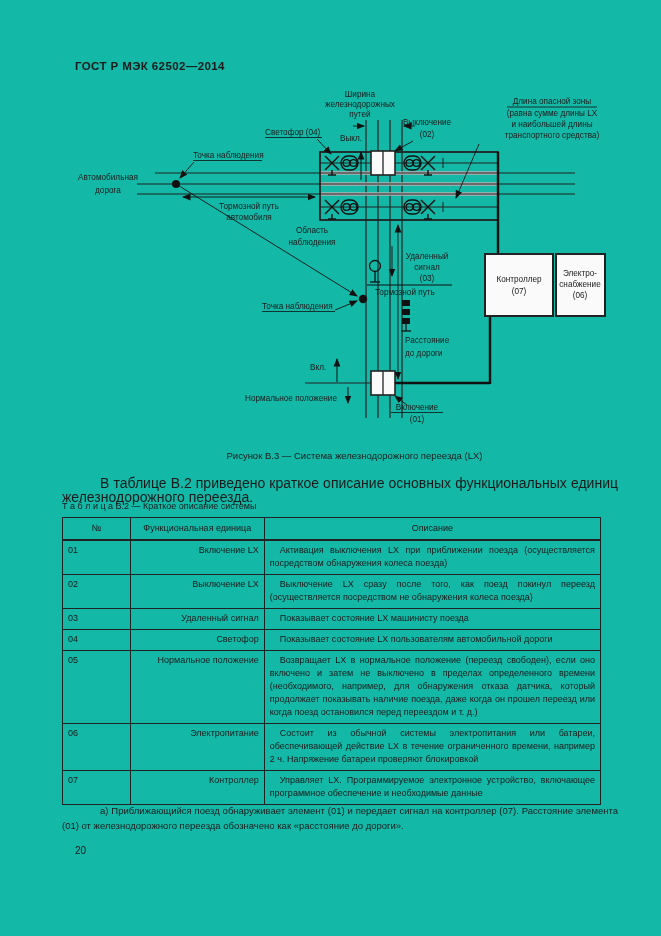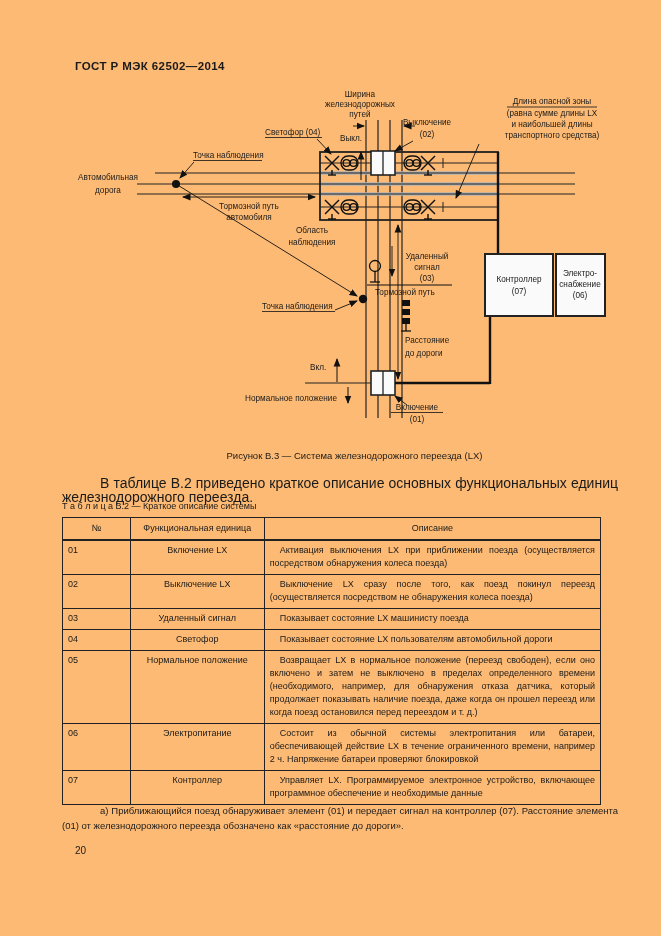--- a/index.html
+++ b/index.html
@@ -1,33 +1,33 @@
 <!DOCTYPE html>
 <html><head>
 <meta charset="utf-8">
 <style>
   html,body{margin:0;padding:0;background:#e9e9ea;}
   .page{
     position:relative;width:661px;height:936px;margin:0 auto;
-    background:#fdba74;color:#1a1a1a;
+    background:#14b8a6;color:#1a1a1a;
     font-family:"Liberation Sans","DejaVu Sans",sans-serif;
     overflow:hidden;
   }
   .gost-header{position:absolute;left:75px;top:60px;font-size:11.5px;font-weight:bold;letter-spacing:.4px;}
   .fig-svg{position:absolute;left:55px;top:88px;}
   .fig-svg text{font-family:"Liberation Sans","DejaVu Sans",sans-serif;font-size:8.2px;fill:#1a1a1a;}
   .fig-caption{position:absolute;left:0;right:0;top:450px;text-align:center;font-size:9.5px;padding-left:48px;}
   .intro{position:absolute;left:62px;top:476px;width:556px;font-size:14px;text-align:justify;text-indent:38px;line-height:14px;}
   .tbl-title{position:absolute;left:62px;top:501px;font-size:9px;}
   .tbl-wrap{position:absolute;left:62px;top:517px;}
   table.sys{border-collapse:collapse;width:539px;font-size:9px;line-height:13px;border:1.5px solid #222;}
   table.sys th,table.sys td{border:1px solid #222;font-weight:normal;vertical-align:top;padding:3px 5px 4px 5px;}
   table.sys thead th{vertical-align:middle;text-align:center;border-bottom:2px solid #222;padding:4px 4px;}
   td.c-num{text-align:left;}
-  td.c-unit{text-align:center;}
+  td.c-unit{text-align:right;}
   td.c-desc{text-align:justify;text-indent:10px;padding-left:8px;padding-right:7px;}
   .footer-text{position:absolute;left:62px;top:804px;width:556px;font-size:9.5px;line-height:14.5px;text-align:justify;}
   .footer-text p{margin:0;text-indent:38px;}
   .page-num{position:absolute;left:75px;top:845px;font-size:10px;}
 </style>
 </head>
 <body>
 
 <div class="page">
 

